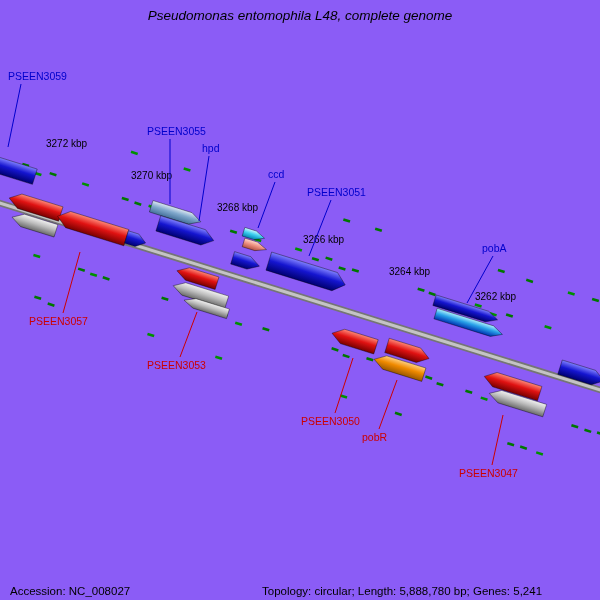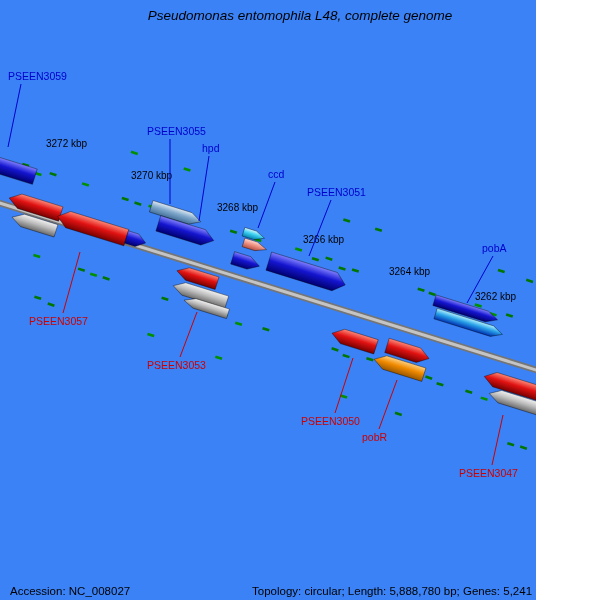--- a/index.html
+++ b/index.html
@@ -1,28 +1,28 @@
 <!DOCTYPE html>
 <html><head>
 <meta charset="utf-8">
 <style>
   html,body{margin:0;padding:0;background:#fff;}
   #viewer{
-    position:relative;width:536px;height:600px;background:#3b82f6;overflow:hidden;
+    position:relative;width:600px;height:600px;background:#8b5cf6;overflow:hidden;
     font-family:"Liberation Sans",sans-serif;
   }
   #figure-title{
     position:absolute;top:8px;left:0;width:600px;text-align:center;
     font-style:italic;font-size:13.5px;color:#000;
   }
   #map-svg{position:absolute;left:0;top:0;}
   #map-svg text{font-family:"Liberation Sans",sans-serif;}
   .footer-text{position:absolute;font-size:11.5px;color:#000;top:570px;white-space:nowrap;margin-top:15px;}
   #accession-text{left:10px;}
-  #genome-stats-text{left:252px;}
+  #genome-stats-text{left:262px;}
 </style>
 </head>
 <body>
 
 <div id="viewer">
   <div id="figure-title">Pseudomonas entomophila L48, complete genome</div>
   <svg id="map-svg" width="600" height="600">
       <defs>
         <linearGradient id="g-blue" x1="0" y1="0" x2="0" y2="1">
           <stop offset="0%" stop-color="#8080ff"></stop>

